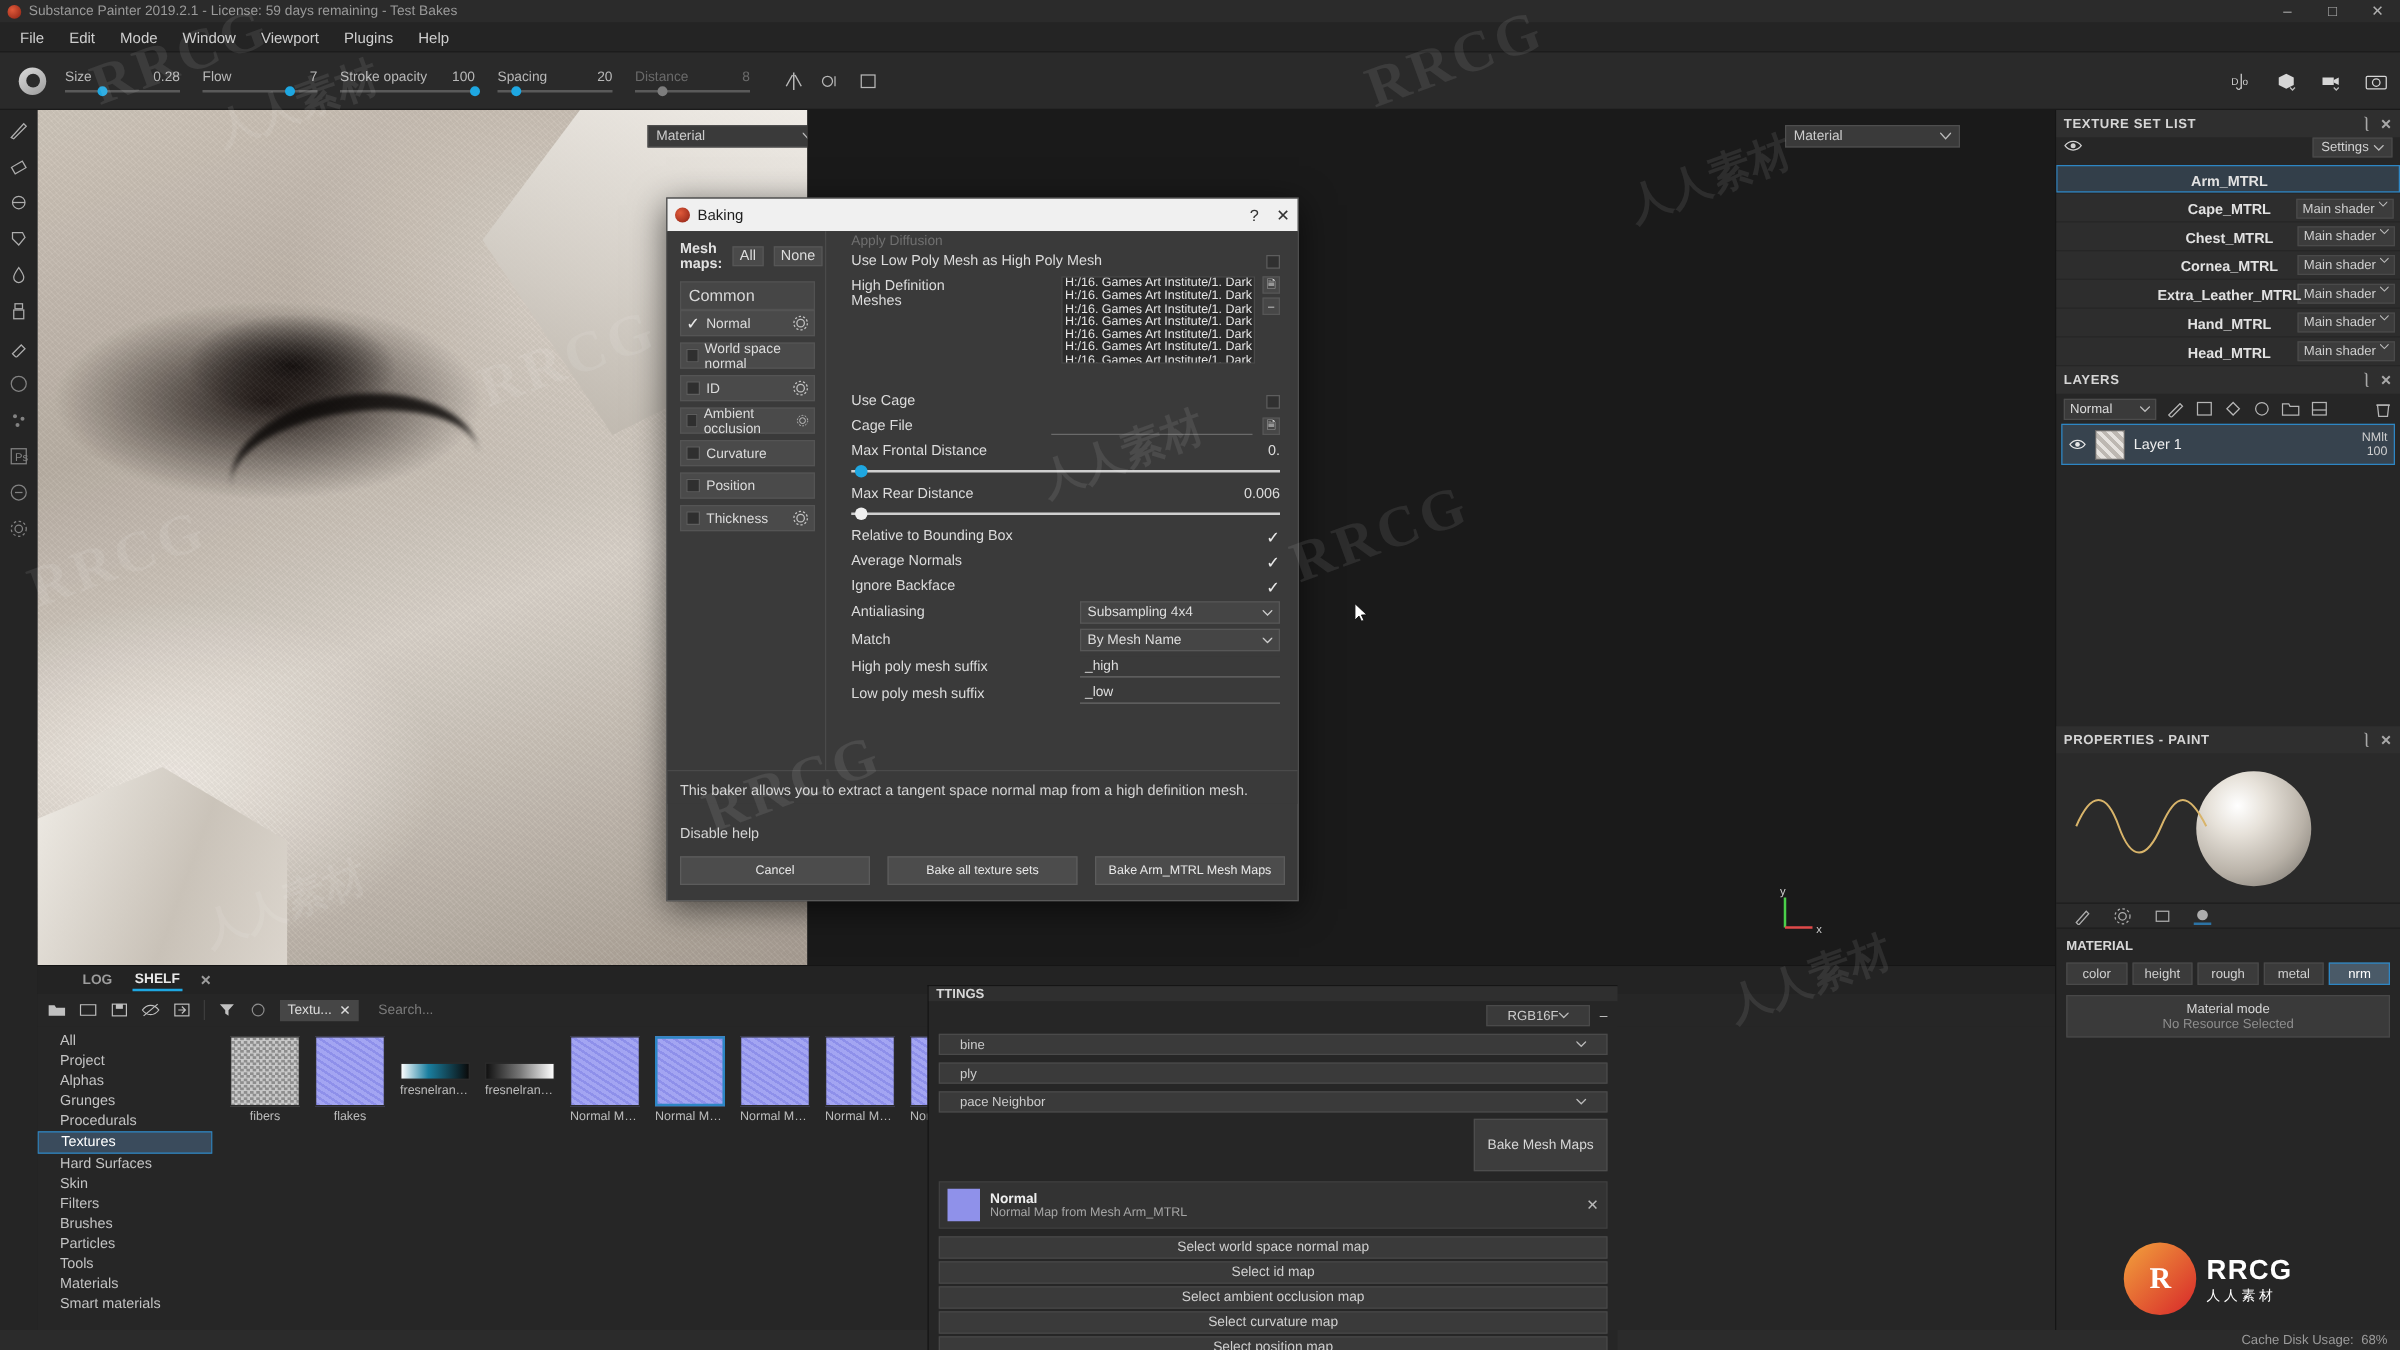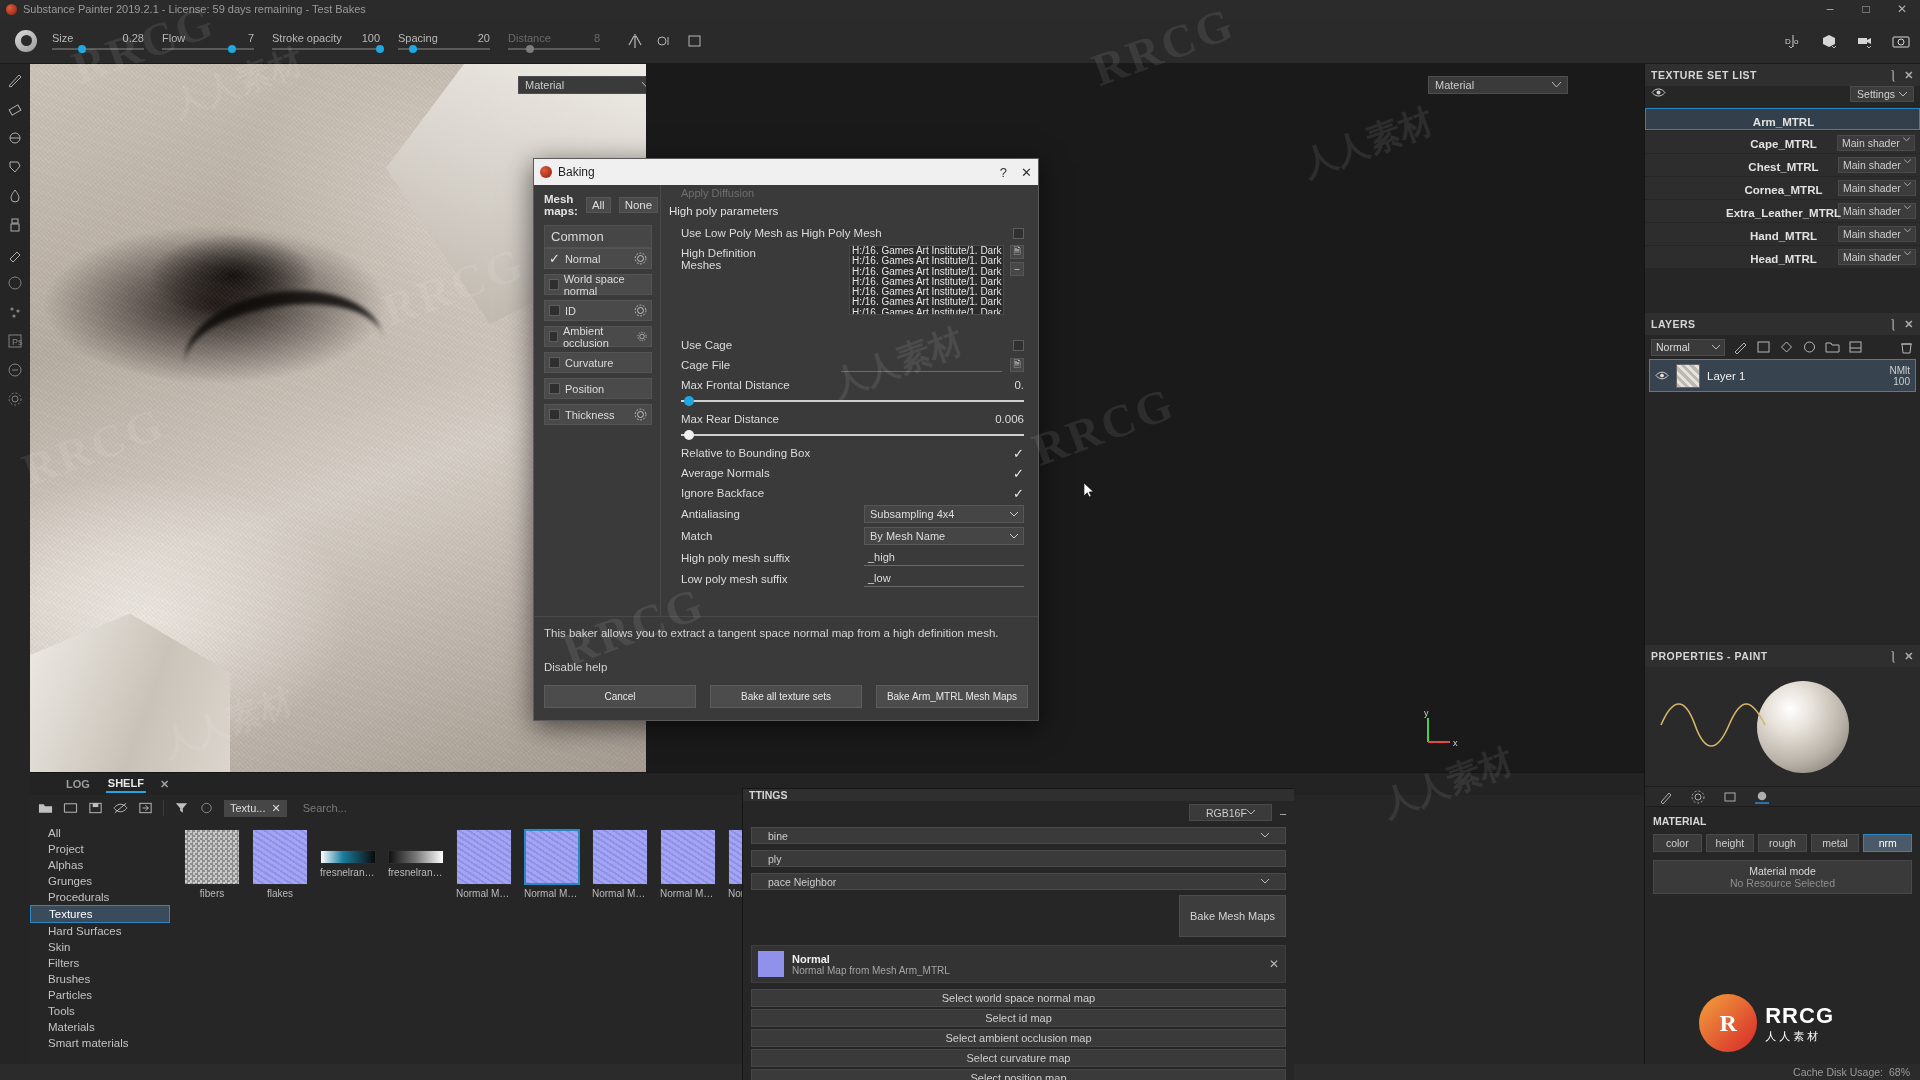--- a/index.html
+++ b/index.html
@@ -118,21 +118,21 @@
   .shelf-grid { flex:1; padding:8px 0 0 14px; display:flex; flex-wrap:wrap;
     align-content:flex-start; gap:6px 12px; overflow:hidden; }
   .thumb { width:56px; }
   .thumb .img { width:56px; height:56px; border:1px solid #2a2a2a; }
   .thumb.sel .img { border:2px solid #2d86c4; }
   .thumb .cap { font-size:10px; color:#bbb; text-align:center; margin-top:3px;
     white-space:nowrap; overflow:hidden; text-overflow:ellipsis; }
 
   
   .rightdock { width:276px; flex:0 0 276px; background:#262626;
-    display:flex; flex-direction:column; border-left:1px solid #151515;gap:44px; }
+    display:flex; flex-direction:column; border-left:1px solid #151515; }
   .panel-hd { height:22px; background:#2f2f2f; display:flex; align-items:center;
     padding:0 6px; font-size:10.5px; font-weight:bold; letter-spacing:.5px;
     color:#d6d6d6; justify-content:space-between; }
   .panel-hd .hd-actions{ display:flex; gap:8px; color:#a8a8a8; font-size:11px;}
   .tsl { flex:0 0 198px; display:flex; flex-direction:column; }
   .tsl-top { height:22px; display:flex; align-items:flex-start; justify-content:space-between;
     padding:0 6px; background:#262626; }
   .mini-btn { background:#3c3c3c; border:1px solid #4a4a4a; font-size:10.5px;
     color:#d2d2d2; padding:1px 6px; display:flex; align-items:center; gap:4px;}
   .ts-list { flex:1; overflow:hidden; }
@@ -282,20 +282,29 @@
   <div class="titlebar">
     <div class="sp-logo"></div>
     <span>Substance Painter 2019.2.1 - License: 59 days remaining - Test Bakes</span>
     <div class="win-btns">
       <div>–</div>
       <div>□</div>
       <div>✕</div>
     </div>
   </div>
 
+  <div class="menubar">
+    <div class="mi">File</div>
+    <div class="mi">Edit</div>
+    <div class="mi">Mode</div>
+    <div class="mi">Window</div>
+    <div class="mi">Viewport</div>
+    <div class="mi">Plugins</div>
+    <div class="mi">Help</div>
+  </div>
 
   <div class="toolbar">
     <div class="tool-logo">
         <div class="badge"></div>
       </div>
 
     <div class="param">
       <div class="row">
           <span>Size</span>
       <span>0.28</span>
@@ -917,21 +926,20 @@
             <svg class="gear" viewBox="0 0 13 13">
               <circle cx="6.5" cy="6.5" r="3" stroke="#d8d8d8" fill="none"></circle>
               <circle cx="6.5" cy="6.5" r="5.4" stroke="#d8d8d8" fill="none" stroke-dasharray="1.8 1.6"></circle>
             </svg>
           </div>
         </div>
     </div>
 
     <div class="dlg-right">
       <div style="font-size:11px;color:#6f6f6f;padding:2px 0 0 20px">Apply Diffusion</div>
-      <div class="sect">High poly parameters</div>
 
       <div class="prow">
         <div class="lbl" style="flex:0 0 215px">Use Low Poly Mesh as High Poly Mesh</div>
         <div class="ctl">
             <div class="chk2"></div>
           </div>
       </div>
 
       <div class="prow" style="align-items:flex-start">
         <div class="lbl" style="flex:0 0 118px;padding-top:2px">High Definition Meshes</div>

